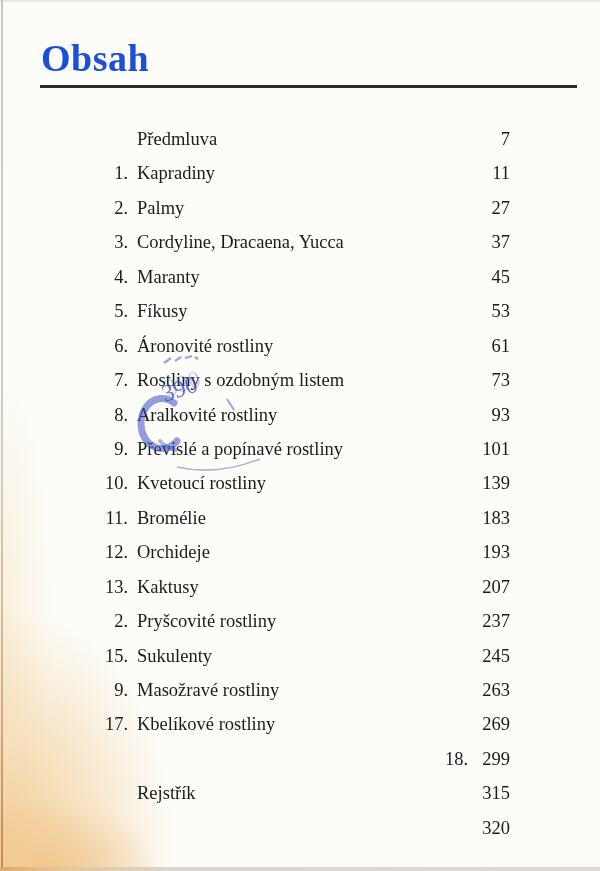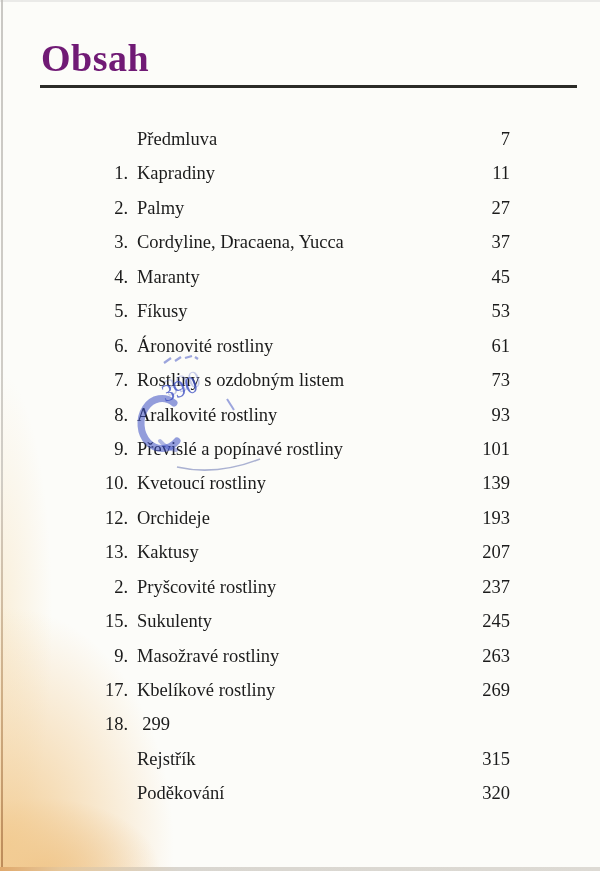--- a/index.html
+++ b/index.html
@@ -23,35 +23,36 @@
   .edge-top{position:absolute;left:0;top:0;width:600px;height:2px;background:#eaeae8;}
   .edge-bottom{position:absolute;left:0;bottom:0;width:600px;height:4px;
     background:linear-gradient(to right,#e0a96c 0%,#e6c79b 10%,#d9d6d0 30%,#dddad4 100%);}
   .edge-left{position:absolute;left:1px;top:0;width:2px;height:871px;
     background:linear-gradient(to bottom,#bdbbb7 0%,#c6c2bb 55%,#c4a075 80%,#b07b4a 100%);
     opacity:.8;}
   
   .page-title{
     position:absolute;left:41px;top:39px;margin:0;
     font-size:38px;line-height:38px;font-weight:bold;letter-spacing:.5px;
-    color:#701a75;
+    color:#1d4ed8;
   }
   .title-rule{
     position:absolute;left:40px;top:85px;width:537px;height:3px;
     background:#2b2b27;
   }
   
   .toc{
     position:absolute;left:95px;top:122px;width:415px;
   }
   .toc-row{
     display:flex;
     height:34.45px;line-height:34.45px;
     font-size:18.5px;
     white-space:nowrap;
+    justify-content:flex-end;
   }
   .toc-num{width:33px;text-align:right;flex:0 0 auto;}
   .toc-title{margin-left:9px;flex:1 1 auto;overflow:hidden;}
   .toc-page{text-align:right;flex:0 0 auto;min-width:42px;}
   
   .stamp{
     position:absolute;left:130px;top:345px;
     filter:blur(0.4px);
     pointer-events:none;
   }
@@ -128,20 +129,25 @@
       <span class="toc-title">Převislé a popínavé rostliny</span>
       <span class="toc-page">101</span>
     </div>
 
     <div class="toc-row">
       <span class="toc-num">10.</span>
       <span class="toc-title">Kvetoucí rostliny</span>
       <span class="toc-page">139</span>
     </div>
 
+    <div class="toc-row">
+      <span class="toc-num">11.</span>
+      <span class="toc-title">Bromélie</span>
+      <span class="toc-page">183</span>
+    </div>
 
     <div class="toc-row">
       <span class="toc-num">12.</span>
       <span class="toc-title">Orchideje</span>
       <span class="toc-page">193</span>
     </div>
 
     <div class="toc-row">
       <span class="toc-num">13.</span>
       <span class="toc-title">Kaktusy</span>
@@ -178,21 +184,20 @@
     </div>
 
     <div class="toc-row">
       <span class="toc-num"></span>
       <span class="toc-title">Rejstřík</span>
       <span class="toc-page">315</span>
     </div>
 
     <div class="toc-row">
       <span class="toc-num"></span>
-      <span class="toc-title">Poděkování</span>
       <span class="toc-page">320</span>
     </div>
   </div>
 
 <svg class="stamp" width="140" height="135" viewBox="0 0 140 135" aria-hidden="true">
   <g fill="none" stroke="#3c4ec2">
 
     <path d="M34,18 l7,-5 m4,3 l6,-4 m4,1 l7,-2 m3,1 l3,2" stroke-width="2.2" opacity="0.5"></path>
 
     <text x="34" y="51" font-size="24" font-family="Liberation Serif, DejaVu Serif, serif" transform="rotate(-18 48 44) translate(2,-3)" fill="#3c4ec2" stroke="none" opacity="0.28">390</text>

